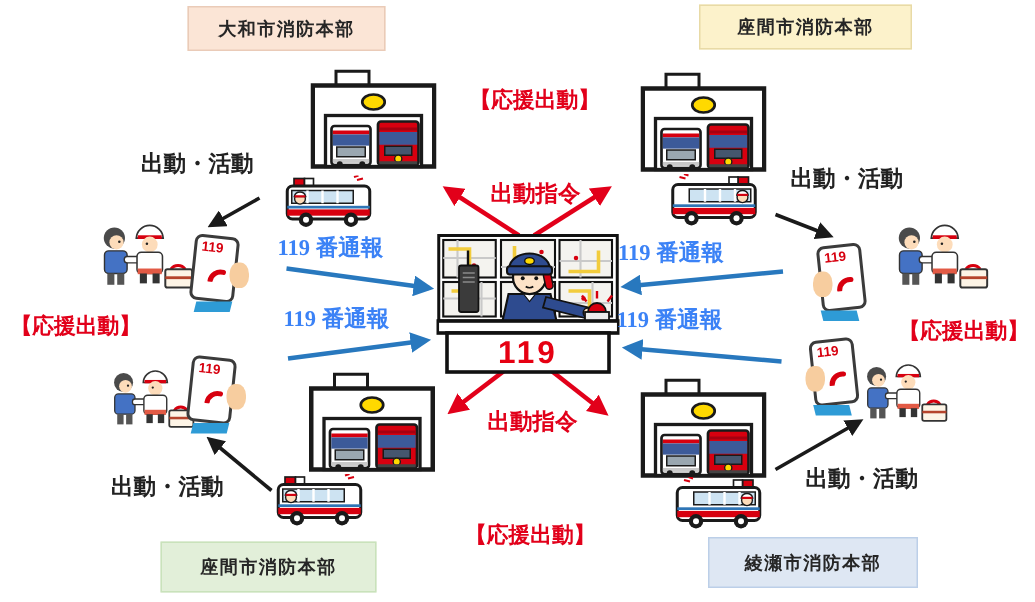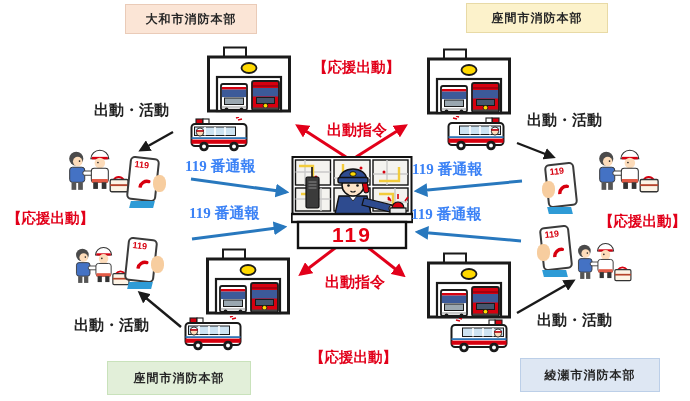--- a/index.html
+++ b/index.html
@@ -5,21 +5,21 @@
   html,body{margin:0;padding:0;background:#fff;}
   #stage{position:relative;width:690px;height:401px;background:#fff;overflow:hidden;
          font-family:"Liberation Sans",sans-serif;}
   
   .dept{position:absolute;display:flex;align-items:center;justify-content:center;
         font-size:12px;font-weight:bold;color:#262626;letter-spacing:1px;
         font-family:"Liberation Sans",sans-serif;}
   .dept-yamato{left:125px;top:4px;width:130px;height:28px;background:#FBE5D6;border:1px solid #EACBB8;}
   .dept-ebina {left:466px;top:3px;width:140px;height:28px;background:#FCF2CB;border:1px solid #E8DAA6;}
   .dept-zama  {left:107px;top:361px;width:142px;height:32px;background:#E2EFD9;border:1px solid #C9E2BB;}
-  .dept-ayase {left:472px;top:358px;width:138px;height:32px;background:#DEE7F3;border:1px solid #BCCFE8;margin-left:48px;}
+  .dept-ayase {left:472px;top:358px;width:138px;height:32px;background:#DEE7F3;border:1px solid #BCCFE8;}
   
   .note{position:absolute;white-space:nowrap;font-family:"Liberation Serif",serif;
         font-weight:600;font-size:15px;line-height:1;}
   .note-red {color:#E2001A;margin-top:10px;}
   .note-blue{color:#3b82f6;}
   .note-black{color:#222;}
   
   .phone{position:absolute;width:36px;height:50px;}
   .phone-body{position:absolute;left:1px;top:0;width:26px;height:40px;background:#fff;
               border:2.5px solid #3B3B3B;border-radius:5px;transform:rotate(6deg);}

